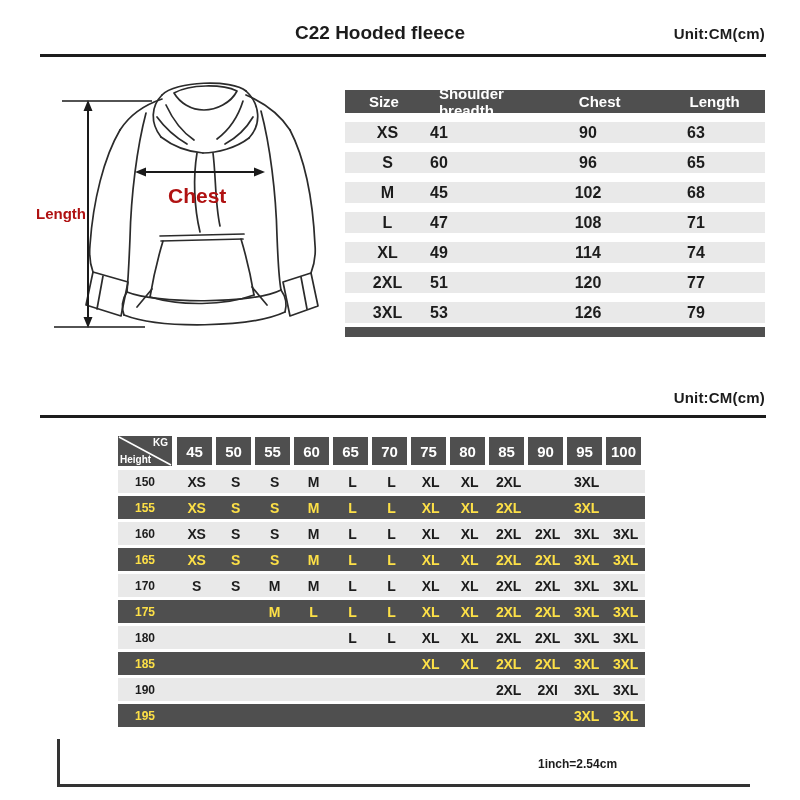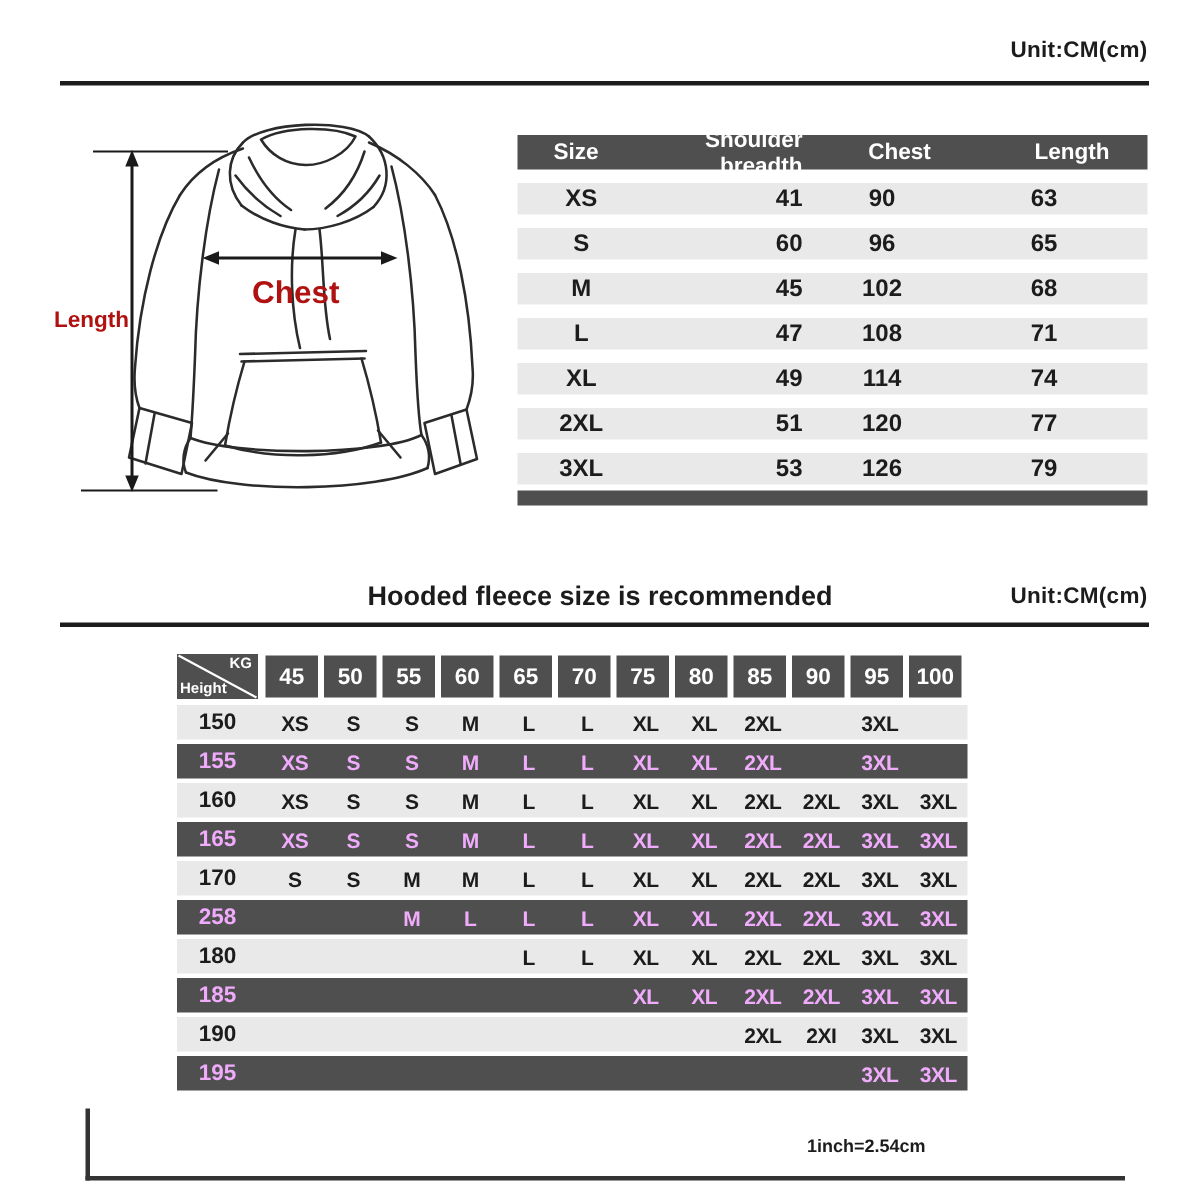--- a/index.html
+++ b/index.html
@@ -24,49 +24,50 @@
   .hr-mid{top:415px;}
   
   .hoodie{position:absolute;left:40px;top:75px;width:300px;height:265px;}
   .lbl-chest{position:absolute;left:168px;top:184px;font-size:21px;color:var(--red);}
   .lbl-length{position:absolute;left:36px;top:205px;font-size:15px;color:var(--red);}
   
   #size-table{position:absolute;left:345px;top:90px;width:420px;}
   .st-header{display:flex;align-items:center;background:var(--dark);color:#fff;height:23px;font-size:15px;margin-bottom:9px;gap:16px;}
   .st-row{display:flex;align-items:center;background:var(--light);height:21px;font-size:16px;margin-bottom:9px;}
   .st-c0{width:85px;text-align:center;}
-  .st-c1{width:105px;text-align:right;}
+  .st-c1{width:105px;text-align:left;}
   .st-c2{width:106px;text-align:center;}
   .st-c3{width:110px;text-align:center;}
   .st-bar{position:absolute;left:345px;top:327px;width:420px;height:10px;background:var(--dark);}
   
   #reco-table{position:absolute;left:118px;top:436px;width:527px;}
   .reco-header{display:flex;height:30px;margin-bottom:4px;}
   .corner{position:relative;width:54px;height:30px;background:var(--dark);margin-right:5px;flex:none;}
   .corner svg{position:absolute;left:0;top:0;}
   .corner .kg{position:absolute;top:1px;right:4px;font-size:10px;color:#fff;}
   .corner .ht{position:absolute;bottom:1px;left:2px;font-size:10px;color:#fff;}
   .wt-box{width:35px;height:28px;margin-top:1px;margin-right:4px;flex:none;background:var(--dark);color:#fff;
           font-size:15px;display:flex;align-items:center;justify-content:center;}
   .reco-row{display:flex;align-items:center;height:23px;margin-bottom:3px;font-size:14px;}
   .reco-row.light{background:var(--light);color:#1c1c1c;}
-  .reco-row.dark{background:var(--dark);color:#f0abfc;}
-  .height-label{width:54px;margin-right:5px;text-align:center;font-size:15px;flex:none;}
+  .reco-row.dark{background:var(--dark);color:#fde047;}
+  .height-label{width:54px;margin-right:5px;text-align:center;font-size:12px;flex:none;}
   .reco-cell{width:39px;text-align:center;flex:none;letter-spacing:-0.3px;}
   
   .note-left{position:absolute;left:57px;top:739px;width:3px;height:48px;background:#333;}
   .note-bottom{position:absolute;left:57px;top:784px;width:693px;height:3px;background:#333;}
   .note{position:absolute;left:69px;top:755px;font-size:16px;white-space:pre;}
   .conv{position:absolute;left:538px;top:757px;font-size:12px;}
 </style>
 </head>
 <body>
 
 <div class="canvas">
 
+  <div class="title">C22 Hooded fleece</div>
   <div class="unit unit-top">Unit:CM(cm)</div>
   <div class="hr hr-top"></div>
 
   <svg class="hoodie" viewBox="0 0 300 265" aria-hidden="true">
     <g stroke="#2b2b2b" stroke-width="1.7" fill="none" stroke-linecap="round" stroke-linejoin="round">
       <path d="M122,20 C135,6 192,4 206,16"></path>
       <path d="M134,18 C150,9 182,9 197,16 C191,28 176,35 164,35 C151,35 140,28 134,18 Z"></path>
       <path d="M122,20 C111,31 110,48 121,62"></path>
       <path d="M206,16 C220,29 222,49 209,63"></path>
       <path d="M121,62 C134,72 150,77 163,78"></path>
@@ -160,21 +161,20 @@
         <div class="st-row">
           <span class="st-c0">3XL</span>
           <span class="st-c1">53</span>
           <span class="st-c2">126</span>
           <span class="st-c3">79</span>
         </div>
       </div>
   </div>
   <div class="st-bar"></div>
 
-  <div class="subtitle">Hooded fleece size is recommended</div>
   <div class="unit unit-mid">Unit:CM(cm)</div>
   <div class="hr hr-mid"></div>
 
   <div id="reco-table">
     <div class="reco-header" id="reco-header">
       <div class="corner">
         <svg width="54" height="30" aria-hidden="true">
           <line x1="1" y1="1" x2="53" y2="29" stroke="#ffffff" stroke-width="1.5"></line>
         </svg>
         <span class="kg">KG</span>
@@ -263,21 +263,21 @@
           <span class="reco-cell">L</span>
           <span class="reco-cell">L</span>
           <span class="reco-cell">XL</span>
           <span class="reco-cell">XL</span>
           <span class="reco-cell">2XL</span>
           <span class="reco-cell">2XL</span>
           <span class="reco-cell">3XL</span>
           <span class="reco-cell">3XL</span>
         </div>
         <div class="reco-row dark">
-          <span class="height-label">258</span>
+          <span class="height-label">175</span>
           <span class="reco-cell"></span>
           <span class="reco-cell"></span>
           <span class="reco-cell">M</span>
           <span class="reco-cell">L</span>
           <span class="reco-cell">L</span>
           <span class="reco-cell">L</span>
           <span class="reco-cell">XL</span>
           <span class="reco-cell">XL</span>
           <span class="reco-cell">2XL</span>
           <span class="reco-cell">2XL</span>

